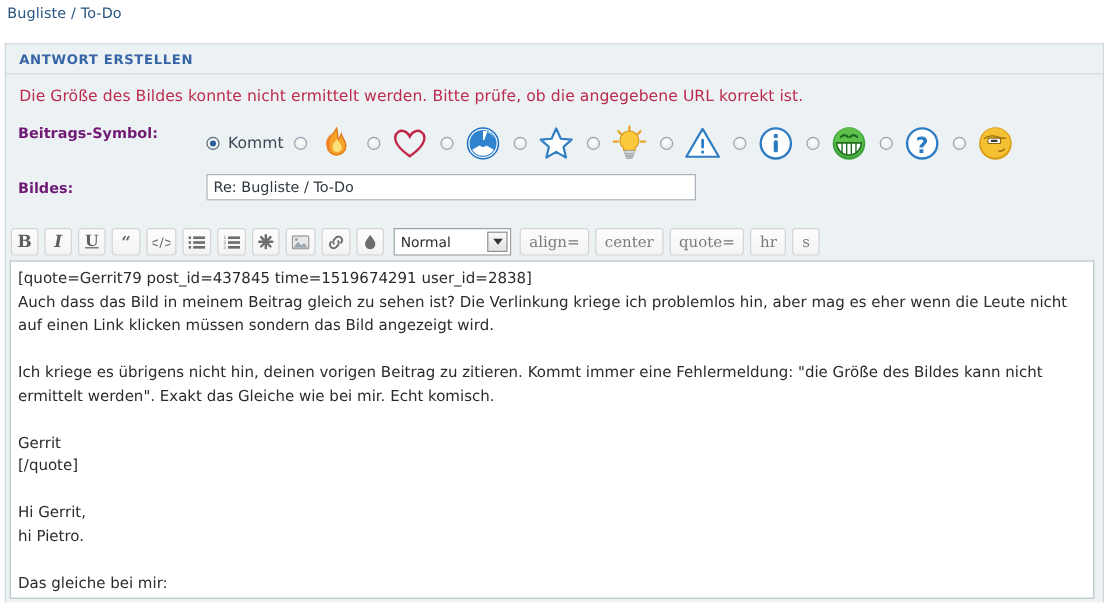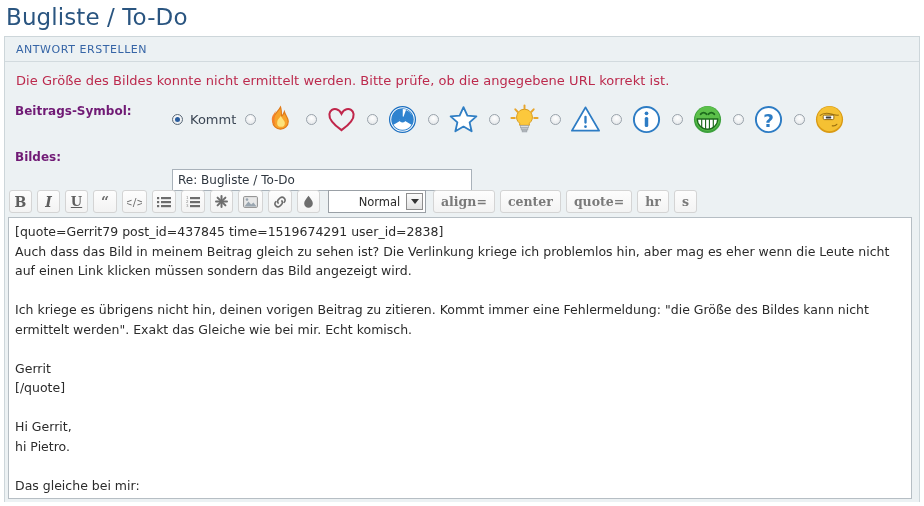--- a/index.html
+++ b/index.html
@@ -8,36 +8,36 @@
     width: 924px; height: 506px;
     background: #ffffff;
     font-family: "DejaVu Sans", "Liberation Sans", sans-serif;
     overflow: hidden;
   }
   #root { position: relative; width: 924px; height: 506px; background: #ffffff; }
 
   
   .page-title {
     position: absolute; left: 6px; top: 4px;
-    font-size: 23px; font-weight: 400; color: #2a5580;
+    font-size: 12px; font-weight: 400; color: #2a5580;
     letter-spacing: 0.1px; white-space: nowrap;
   }
 
   
   .panel {
     position: absolute; left: 4px; top: 36px;
     width: 916px; height: 466px;
     background: #ecf1f3;
     border: 1px solid #cdd6da;
     border-bottom: none;
   }
   .panel-head {
     height: 25px; line-height: 25px;
     padding-left: 11px;
-    font-size: 11px; font-weight: normal; color: #3665a6;
+    font-size: 11px; font-weight: bold; color: #3665a6;
     letter-spacing: 0.55px;
     border-bottom: 1px solid #d2dade;
     background: #ecf1f3;
   }
   .error-msg {
     margin: 11px 0 0 11px;
     font-size: 13px; font-weight: normal; color: #bc2a4d;
     letter-spacing: 0.05px;
   }
 
@@ -68,54 +68,53 @@
   }
   .ico-gap { width: 9px; flex: none; }
   .ico-gap2 { width: 10px; flex: none; }
   .emoji-ico {
     width: 31px; height: 31px; display: block;
   }
 
   
   .subject-input {
     position: absolute; left: 172px; top: 145px;
-    width: 300px; height: 22px;
+    width: 408px; height: 22px;
     background: #ffffff; border: 1px solid #a9b2ba;
     font-family: "DejaVu Sans", "Liberation Sans", sans-serif;
     font-size: 12px; color: #2f3740;
     padding: 0 5px; line-height: 20px;
     outline: none;
-    margin-top: 24px;
   }
 
   
   .toolbar {
     position: absolute; left: 9px; top: 190px;
     display: flex; align-items: center; gap: 5px;
   }
   .tbtn {
     height: 23px; min-width: 23px;
     border: 1px solid #d4d4d4; border-radius: 3px;
     background: linear-gradient(#fdfdfd, #f3f3f3);
     display: flex; align-items: center; justify-content: center;
     color: #6d6d6d; font-size: 13px;
     padding: 0 4px;
   }
-  .tbtn.wide { padding: 0 7px; font-weight: bold; font-size: 12.5px;
+  .tbtn.wide { padding: 0 7px; font-weight: normal; font-size: 12.5px;
                font-family: "DejaVu Serif", "Liberation Serif", serif; color: #7a7a7a; }
   .tbtn.b { font-family: "DejaVu Serif","Liberation Serif",serif; font-weight: bold; font-size: 14px; color: #5e5e5e;}
   .tbtn.i { font-family: "DejaVu Serif","Liberation Serif",serif; font-style: italic; font-weight: bold; font-size: 14px; color: #5e5e5e;}
   .tbtn.u { font-family: "DejaVu Serif","Liberation Serif",serif; font-weight: bold; font-size: 13px; text-decoration: underline; color: #5e5e5e;}
   .tbtn svg { display: block; }
   .fontsel {
     height: 23px; width: 98px;
     border: 1px solid #9aa0a6; background: #ffffff;
     display: flex; align-items: center;
     font-size: 11.5px; color: #2b2b2b; padding-left: 5px;
-    position: relative; margin-left: 3px; margin-right: 2px; justify-content: center;
+    position: relative; margin-left: 3px; margin-right: 2px;
   }
   .fontsel .arrowbox {
     position: absolute; right: 2px; top: 2px;
     width: 17px; height: 17px;
     border: 1px solid #8d8d8d;
     background: linear-gradient(#fbfbfb,#e2e2e2);
     display: flex; align-items: center; justify-content: center;
   }
   .caret {
     width: 0; height: 0;

